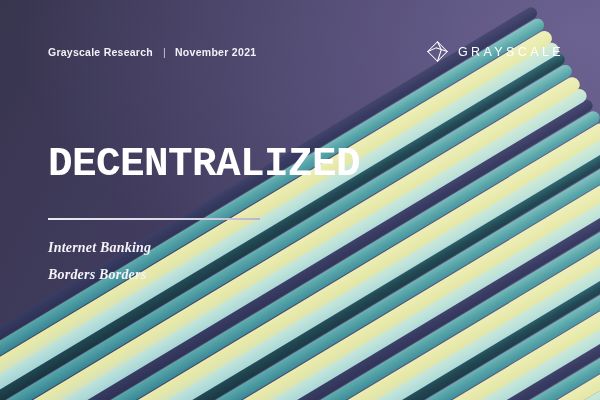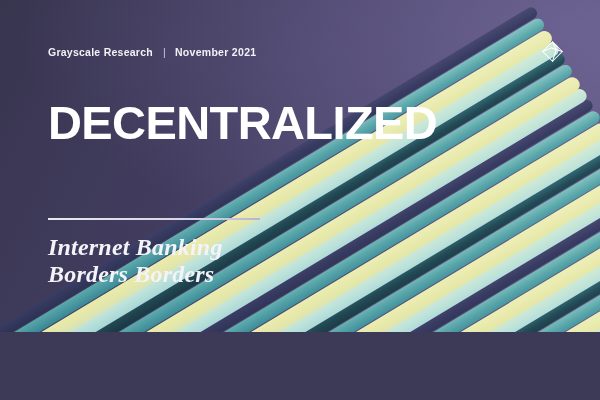--- a/index.html
+++ b/index.html
@@ -5,21 +5,21 @@
   * { margin:0; padding:0; box-sizing:border-box; }
 
   html, body {
     width:600px; height:400px;
     overflow:hidden;
     background:#3d3a58;
   }
 
   .cover {
     position:relative;
-    width:600px; height:332px;
+    width:600px; height:400px;
     overflow:hidden;
     font-family:"Liberation Sans", sans-serif;
     background:
       radial-gradient(ellipse 150% 120% at 96% 8%, rgba(120,110,160,0.62) 0%, rgba(120,110,160,0.0) 62%),
       linear-gradient(118deg, #38354f 0%, #413c5e 34%, #4e4770 62%, #5d5580 85%, #655c88 100%);
   }
 
   
   .ribbon {
     position:absolute;
@@ -69,25 +69,26 @@
 
   
   .title-block {
     position:absolute;
     left:48px;
     top:96px;
     width:540px;
   }
   .title {
     color:#ffffff;
-    font-family:Liberation Sans, sans-serif;
+    font-family:Liberation Mono, monospace;
     font-weight:700;
-    font-size:47px;
+    font-size:41px;
     line-height:54px;
     letter-spacing:-0.6px;
+    margin-top:41px;
   }
 
   
   .divider {
     position:absolute;
     left:48px;
     top:218px;
     width:212px;
     height:1.5px;
     background:linear-gradient(90deg, #e9e7f2 0%, #d6d2e4 70%, #b9b4cd 100%);
@@ -96,21 +97,21 @@
   
   .subtitle {
     position:absolute;
     left:48px;
     top:234px;
     width:400px;
     color:#f4f3f8;
     font-family:"Liberation Serif", serif;
     font-style:italic;
     font-weight:700;
-    font-size:24px;
+    font-size:14px;
     line-height:27px;
     letter-spacing:0.2px;
   }
   .subtitle .l2 { display:block; }
 </style>
 </head>
 <body>
 
 <div class="cover">
 
@@ -201,20 +202,21 @@
     </div>
 
     <div class="logo">
       <svg class="logo-mark" width="23" height="23" viewBox="0 0 34 34" aria-hidden="true">
         <g fill="none" stroke="#ffffff" stroke-width="1.5" stroke-linejoin="round" stroke-linecap="round">
           <path d="M17 2.6 L31.4 17 L17 31.4 L2.6 17 Z"></path>
           <path d="M17 2.6 L22.6 14.4 L17 31.4"></path>
           <path d="M2.6 17 L14.8 11.6 L31.4 17"></path>
         </g>
       </svg>
+      <span class="logo-word">GRAYSCALE</span>
     </div>
 
   </div>
 
   <div class="title-block">
     <div class="title">DECENTRALIZED</div>
   </div>
 
   <div class="divider"></div>
 

